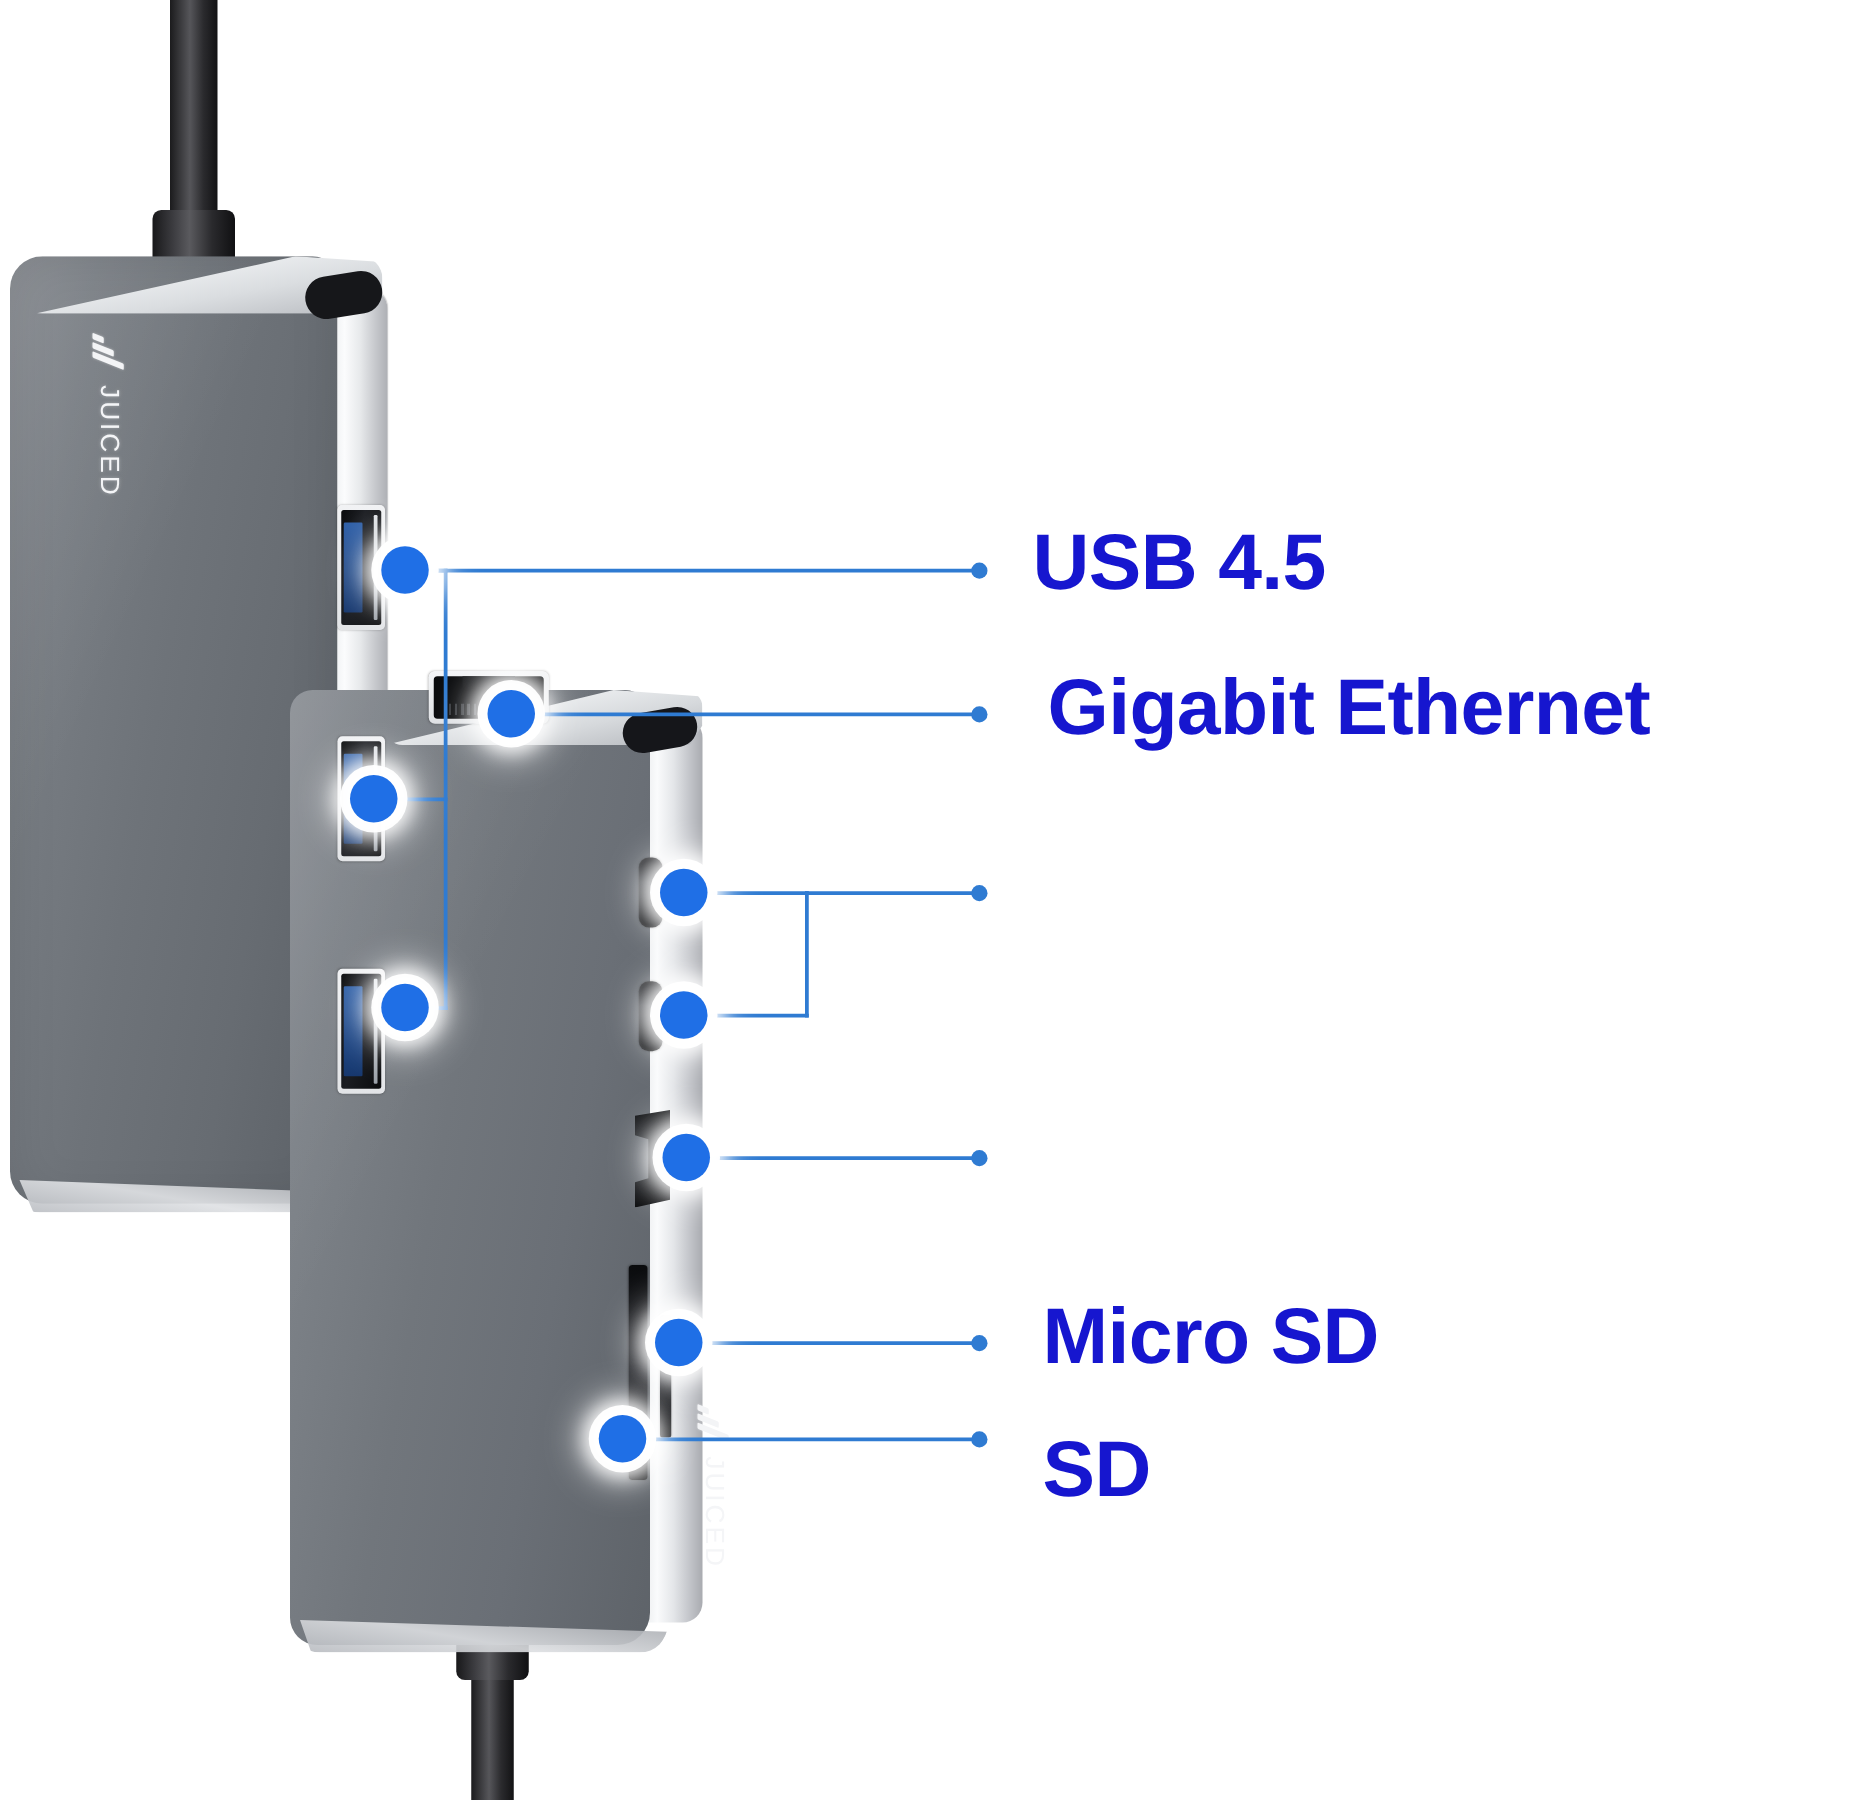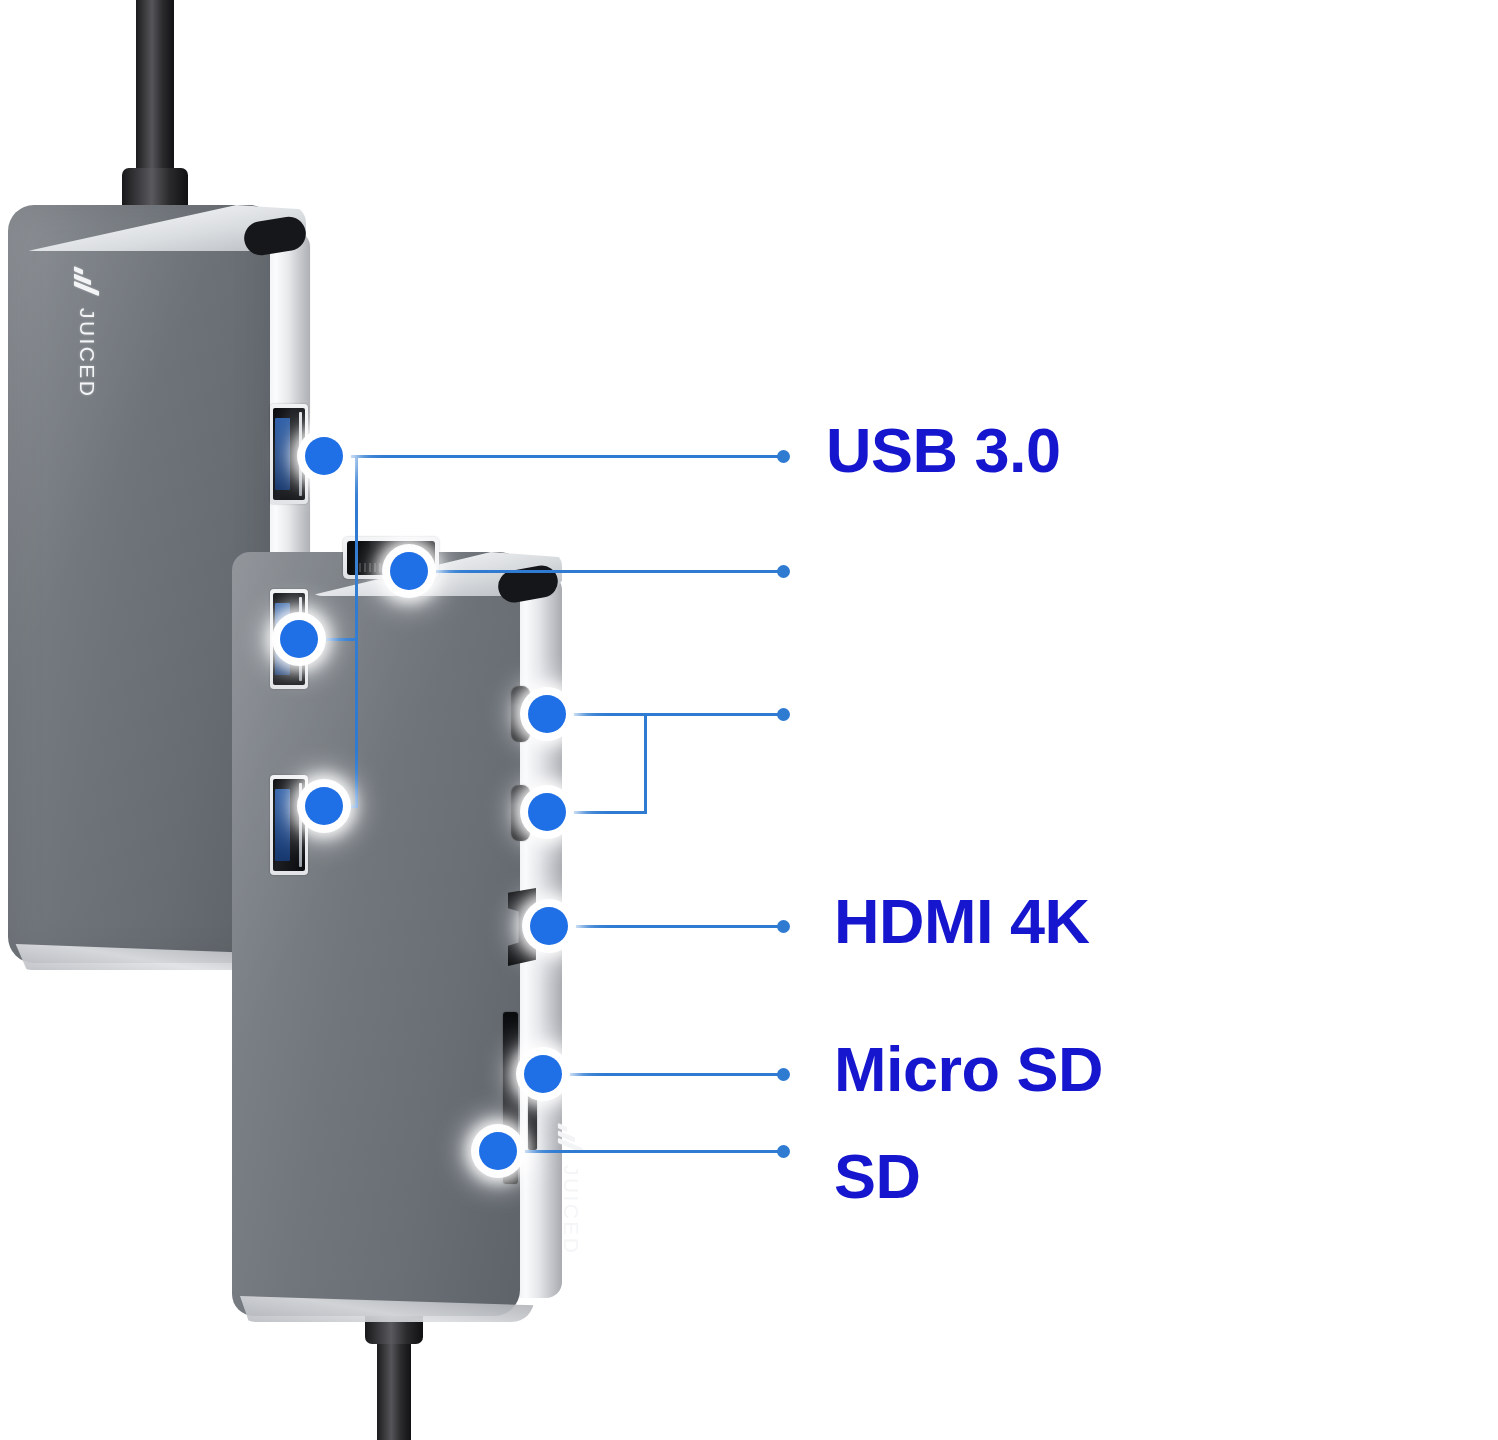--- a/index.html
+++ b/index.html
@@ -293,38 +293,38 @@
   <div class="marker" style="left: 280px; top: 620px; background: rgb(31, 111, 230);"></div>
   <div class="marker" style="left: 305px; top: 787px; background: rgb(31, 111, 230);"></div>
 
   <div class="lead h" style="left: 324px; top: 455px; width: 34px; background: rgb(47, 123, 210);"></div>
   <div class="lead h" style="left: 299px; top: 638px; width: 59px; background: rgb(47, 123, 210);"></div>
   <div class="lead h" style="left: 324px; top: 805px; width: 34px; background: rgb(47, 123, 210);"></div>
   <div class="lead v" style="left: 355px; top: 455px; height: 353px; background: rgb(47, 123, 210);"></div>
 
   <div class="lead h" style="left: 324px; top: 455px; width: 460px; background: rgb(47, 123, 210);"></div>
   <div class="enddot" style="left: 777px; top: 450px; background: rgb(47, 123, 210);"></div>
-  <div class="label" style="left: 826px; top: 419px; color: rgb(22, 22, 207);">USB 3.0</div>
+  <div class="label" style="left: 826px; top: 419px; color: rgb(22, 22, 207);">USB 4.5</div>
 
   <div class="marker" style="left: 390px; top: 552px; background: rgb(31, 111, 230);"></div>
   <div class="lead h" style="left: 409px; top: 570px; width: 375px; background: rgb(47, 123, 210);"></div>
   <div class="enddot" style="left: 777px; top: 565px; background: rgb(47, 123, 210);"></div>
+  <div class="label" style="left: 838px; top: 535px; color: rgb(22, 22, 207);">Gigabit Ethernet</div>
 
   <div class="marker" style="left: 528px; top: 695px; background: rgb(31, 111, 230);"></div>
   <div class="marker" style="left: 528px; top: 793px; background: rgb(31, 111, 230);"></div>
   <div class="lead h" style="left: 547px; top: 713px; width: 100px; background: rgb(47, 123, 210);"></div>
   <div class="lead h" style="left: 547px; top: 811px; width: 100px; background: rgb(47, 123, 210);"></div>
   <div class="lead v" style="left: 644px; top: 713px; height: 101px; background: rgb(47, 123, 210);"></div>
   <div class="lead h" style="left: 644px; top: 713px; width: 140px; background: rgb(47, 123, 210);"></div>
   <div class="enddot" style="left: 777px; top: 708px; background: rgb(47, 123, 210);"></div>
 
   <div class="marker" style="left: 530px; top: 907px; background: rgb(31, 111, 230);"></div>
   <div class="lead h" style="left: 549px; top: 925px; width: 235px; background: rgb(47, 123, 210);"></div>
   <div class="enddot" style="left: 777px; top: 920px; background: rgb(47, 123, 210);"></div>
-  <div class="label" style="left: 834px; top: 890px; color: rgb(22, 22, 207);">HDMI 4K</div>
 
   <div class="marker" style="left: 524px; top: 1055px; background: rgb(31, 111, 230);"></div>
   <div class="lead h" style="left: 543px; top: 1073px; width: 241px; background: rgb(47, 123, 210);"></div>
   <div class="enddot" style="left: 777px; top: 1068px; background: rgb(47, 123, 210);"></div>
   <div class="label" style="left: 834px; top: 1038px; color: rgb(22, 22, 207);">Micro SD</div>
 
   <div class="marker" style="left: 479px; top: 1132px; background: rgb(31, 111, 230);"></div>
   <div class="lead h" style="left: 498px; top: 1150px; width: 286px; background: rgb(47, 123, 210);"></div>
   <div class="enddot" style="left: 777px; top: 1145px; background: rgb(47, 123, 210);"></div>
   <div class="label" style="left: 834px; top: 1145px; color: rgb(22, 22, 207);">SD</div>

